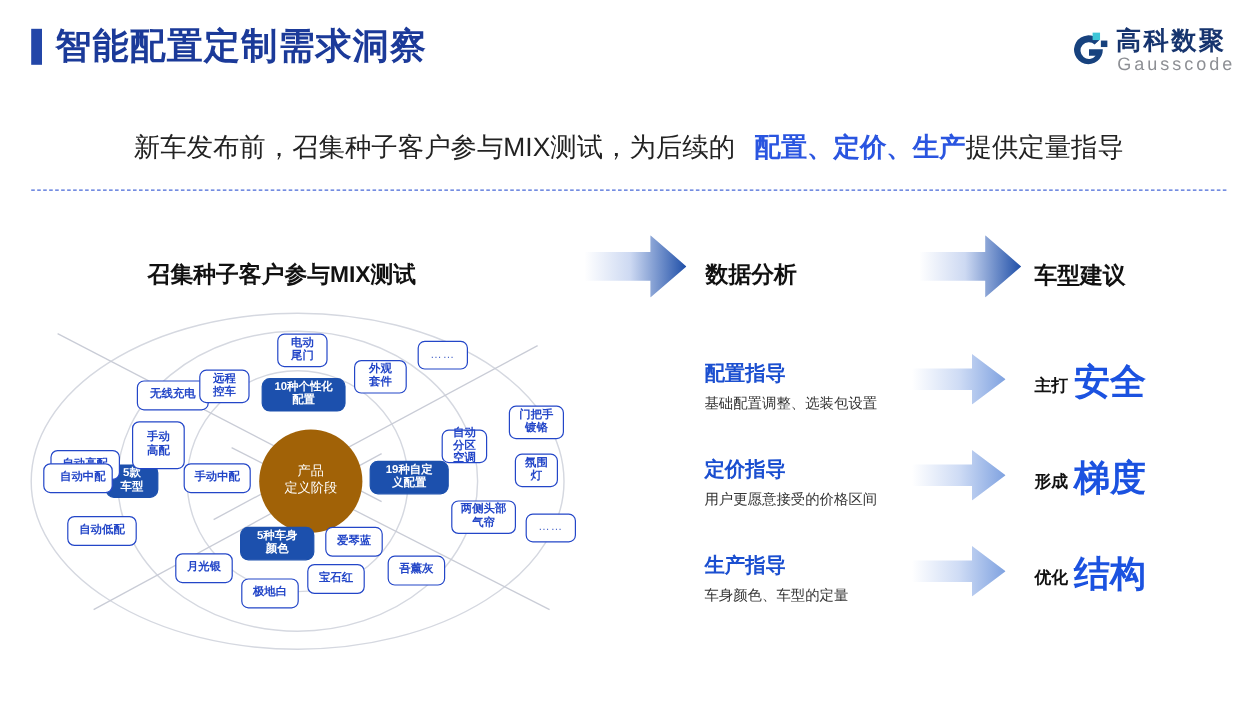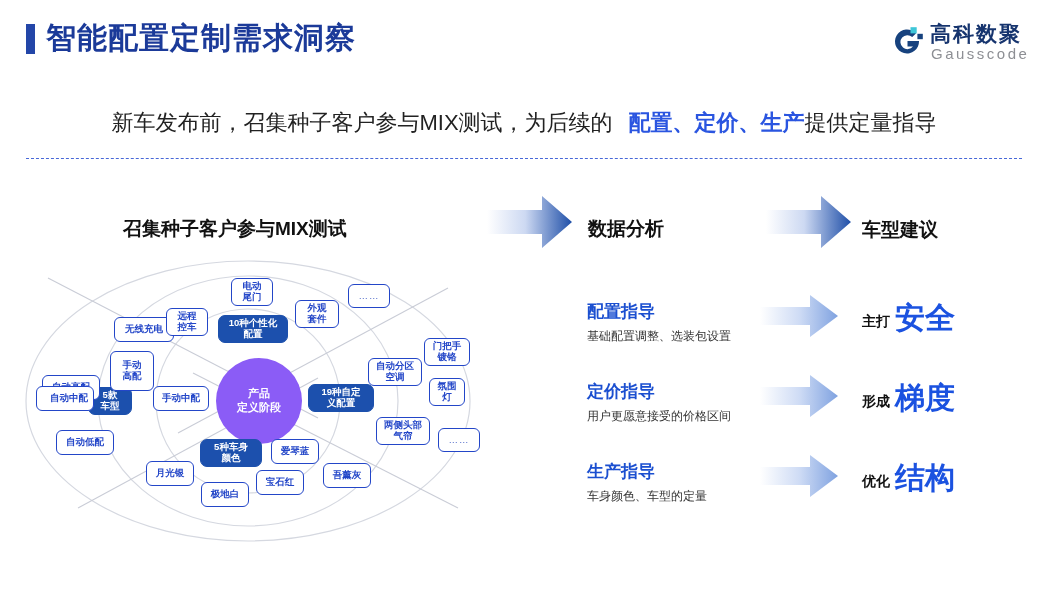--- a/index.html
+++ b/index.html
@@ -40,23 +40,23 @@
 
   
   .map{position:absolute;left:18px;top:258px;width:500px;height:285px;}
   .map svg.rings{position:absolute;left:0;top:0;}
   .node{position:absolute;border:1.6px solid #2346c8;border-radius:6px;background:#fff;
      color:#2346c8;font-size:9.5px;font-weight:bold;line-height:1.15;
      display:flex;align-items:center;justify-content:center;text-align:center;
      padding:2px 4px;box-sizing:border-box;white-space:pre-line;}
   .node.pill{background:#1c50ad;border-color:#1c50ad;color:#fff;border-radius:7px;font-size:9.5px;}
   .node.dots{color:#4a66c8;font-weight:normal;letter-spacing:1px;}
-  .center-circle{position:absolute;border-radius:50%;background:#8b5cf6;color:#fff;
+  .center-circle{position:absolute;border-radius:50%;background:#a16207;color:#fff;
      display:flex;align-items:center;justify-content:center;text-align:center;
-     font-size:11px;font-weight:bold;line-height:1.25;white-space:pre-line;}
+     font-size:11px;font-weight:normal;line-height:1.25;white-space:pre-line;}
 
   
   .row-title{position:absolute;font-size:17px;font-weight:bold;color:#1b4fd0;white-space:nowrap;}
   .row-sub{position:absolute;font-size:12px;color:#333;white-space:nowrap;}
   .res-pre{position:absolute;font-size:14px;font-weight:bold;color:#111;white-space:nowrap;}
   .res-key{position:absolute;font-size:30px;font-weight:bold;color:#1b52e0;white-space:nowrap;}
 </style>
 </head>
 <body>
 
@@ -144,21 +144,21 @@
     <div class="node" style="left:213px;top:20px;width:42px;height:28px;">电动
 尾门</div>
     <div class="node" style="left:148px;top:50px;width:42px;height:28px;">远程
 控车</div>
     <div class="node" style="left:277px;top:42px;width:44px;height:28px;">外观
 套件</div>
     <div class="node dots" style="left:330px;top:26px;width:42px;height:24px;">……</div>
 
     <div class="node" style="left:406px;top:80px;width:46px;height:28px;">门把手
 镀铬</div>
-    <div class="node" style="left:350px;top:100px;width:54px;height:28px;">自动分区
+    <div class="node" style="left:350px;top:100px;width:38px;height:28px;">自动分区
 空调</div>
     <div class="node" style="left:411px;top:120px;width:36px;height:28px;">氛围
 灯</div>
     <div class="node" style="left:358px;top:159px;width:54px;height:28px;">两侧头部
 气帘</div>
     <div class="node dots" style="left:420px;top:170px;width:42px;height:24px;">……</div>
 
     <div class="node" style="left:24px;top:83px;width:58px;height:25px;margin-top:34px;">自动高配</div>
     <div class="node" style="left:92px;top:93px;width:44px;height:40px;">手动
 高配</div>

